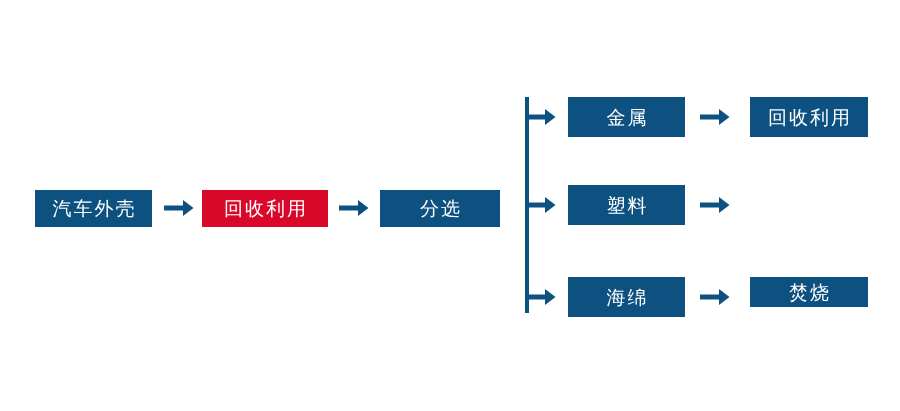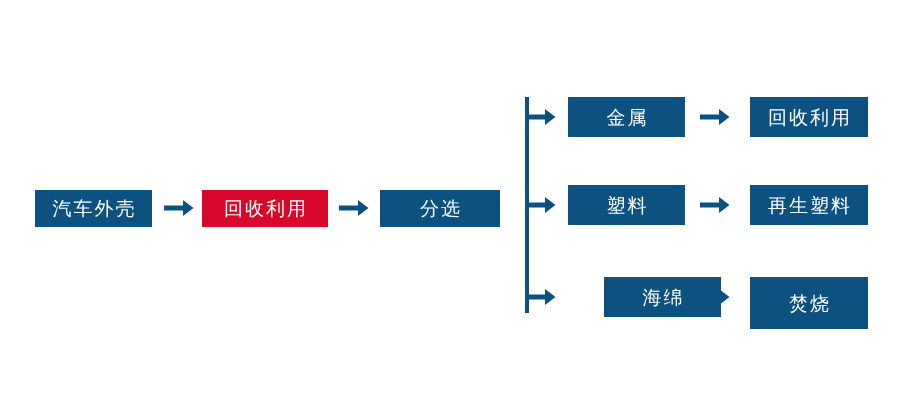--- a/index.html
+++ b/index.html
@@ -34,26 +34,26 @@
   .node.red   { background: #D9082A; }
 
   
   .n-shell    { left: 35px;  top: 190px; width: 117px; height: 37px; }
   .n-crusher  { left: 202px; top: 190px; width: 126px; height: 37px; }
   .n-sort     { left: 380px; top: 190px; width: 120px; height: 37px; text-align: center; }
 
   
   .n-metal    { left: 568px; top: 97px;  width: 117px; height: 40px; }
   .n-plastic  { left: 568px; top: 185px; width: 117px; height: 40px; }
-  .n-sponge   { left: 568px; top: 277px; width: 117px; height: 40px; margin-left: 36px; }
+  .n-sponge   { left: 568px; top: 277px; width: 117px; height: 40px; }
 
   
   .n-reuse    { left: 750px; top: 97px;  width: 118px; height: 40px; }
   .n-regen    { left: 750px; top: 185px; width: 118px; height: 40px; }
-  .n-burn     { left: 750px; top: 277px; width: 118px; height: 52px; }
+  .n-burn     { left: 750px; top: 277px; width: 118px; height: 30px; }
 
   
   .arrow {
     position: absolute;
     width: 30px;
     height: 24px;
   }
   .a-1 { left: 164px; top: 196px; }
   .a-2 { left: 339px; top: 196px; }
   .a-m1 { left: 700px; top: 105px; }
@@ -132,21 +132,20 @@
   <div class="node blue n-plastic">塑料</div>
 
   <div class="node blue n-reuse">回收利用</div>
 
   <div class="arrow a-m2">
     <svg width="30" height="24" viewBox="0 0 30 24" aria-hidden="true">
       <path d="M0 9.5 H19 V4 L29.5 12 L19 20 V14.5 H0 Z" fill="#0D5180"></path>
     </svg>
   </div>
 
-  <div class="node blue n-regen">再生塑料</div>
 
   <div class="node blue n-sponge">海绵</div>
 
   <div class="arrow a-m3">
     <svg width="30" height="24" viewBox="0 0 30 24" aria-hidden="true">
       <path d="M0 9.5 H19 V4 L29.5 12 L19 20 V14.5 H0 Z" fill="#0D5180"></path>
     </svg>
   </div>
 
   <div class="node blue n-burn">焚烧</div>

